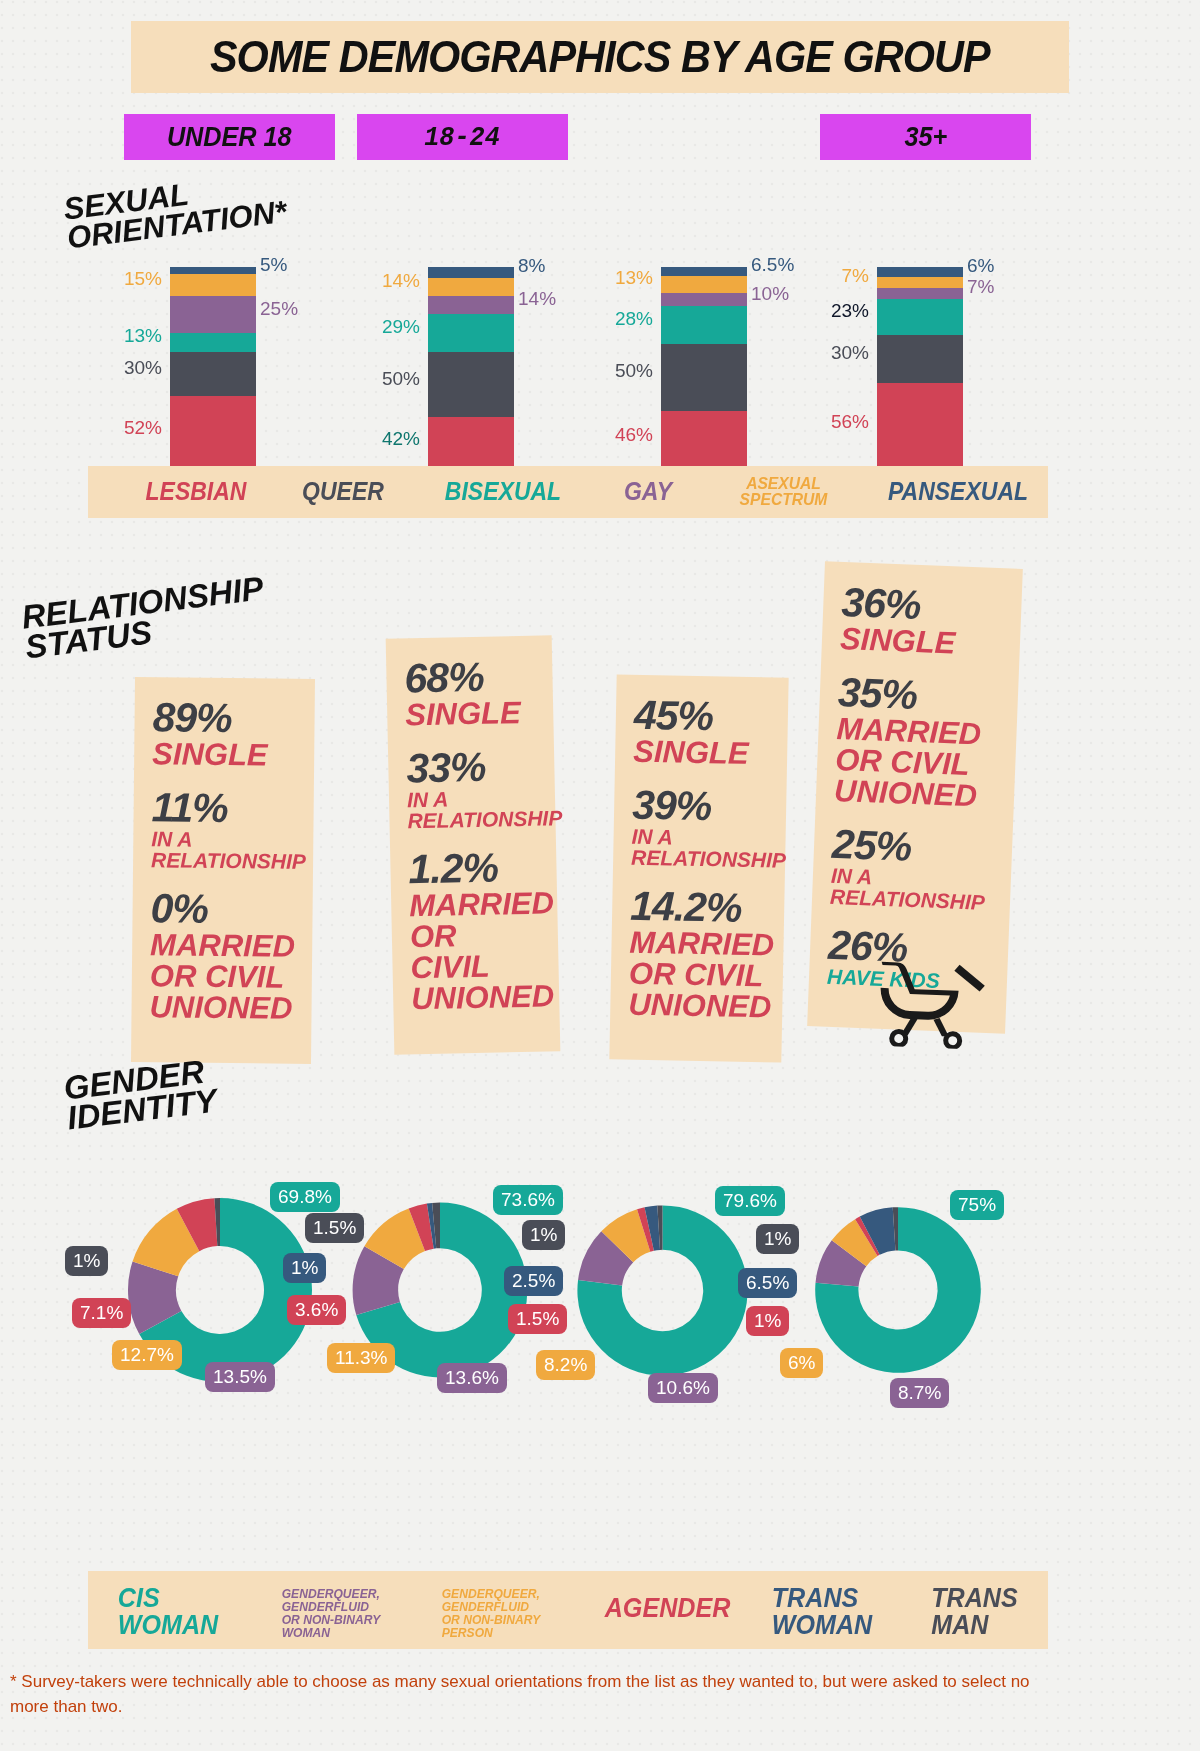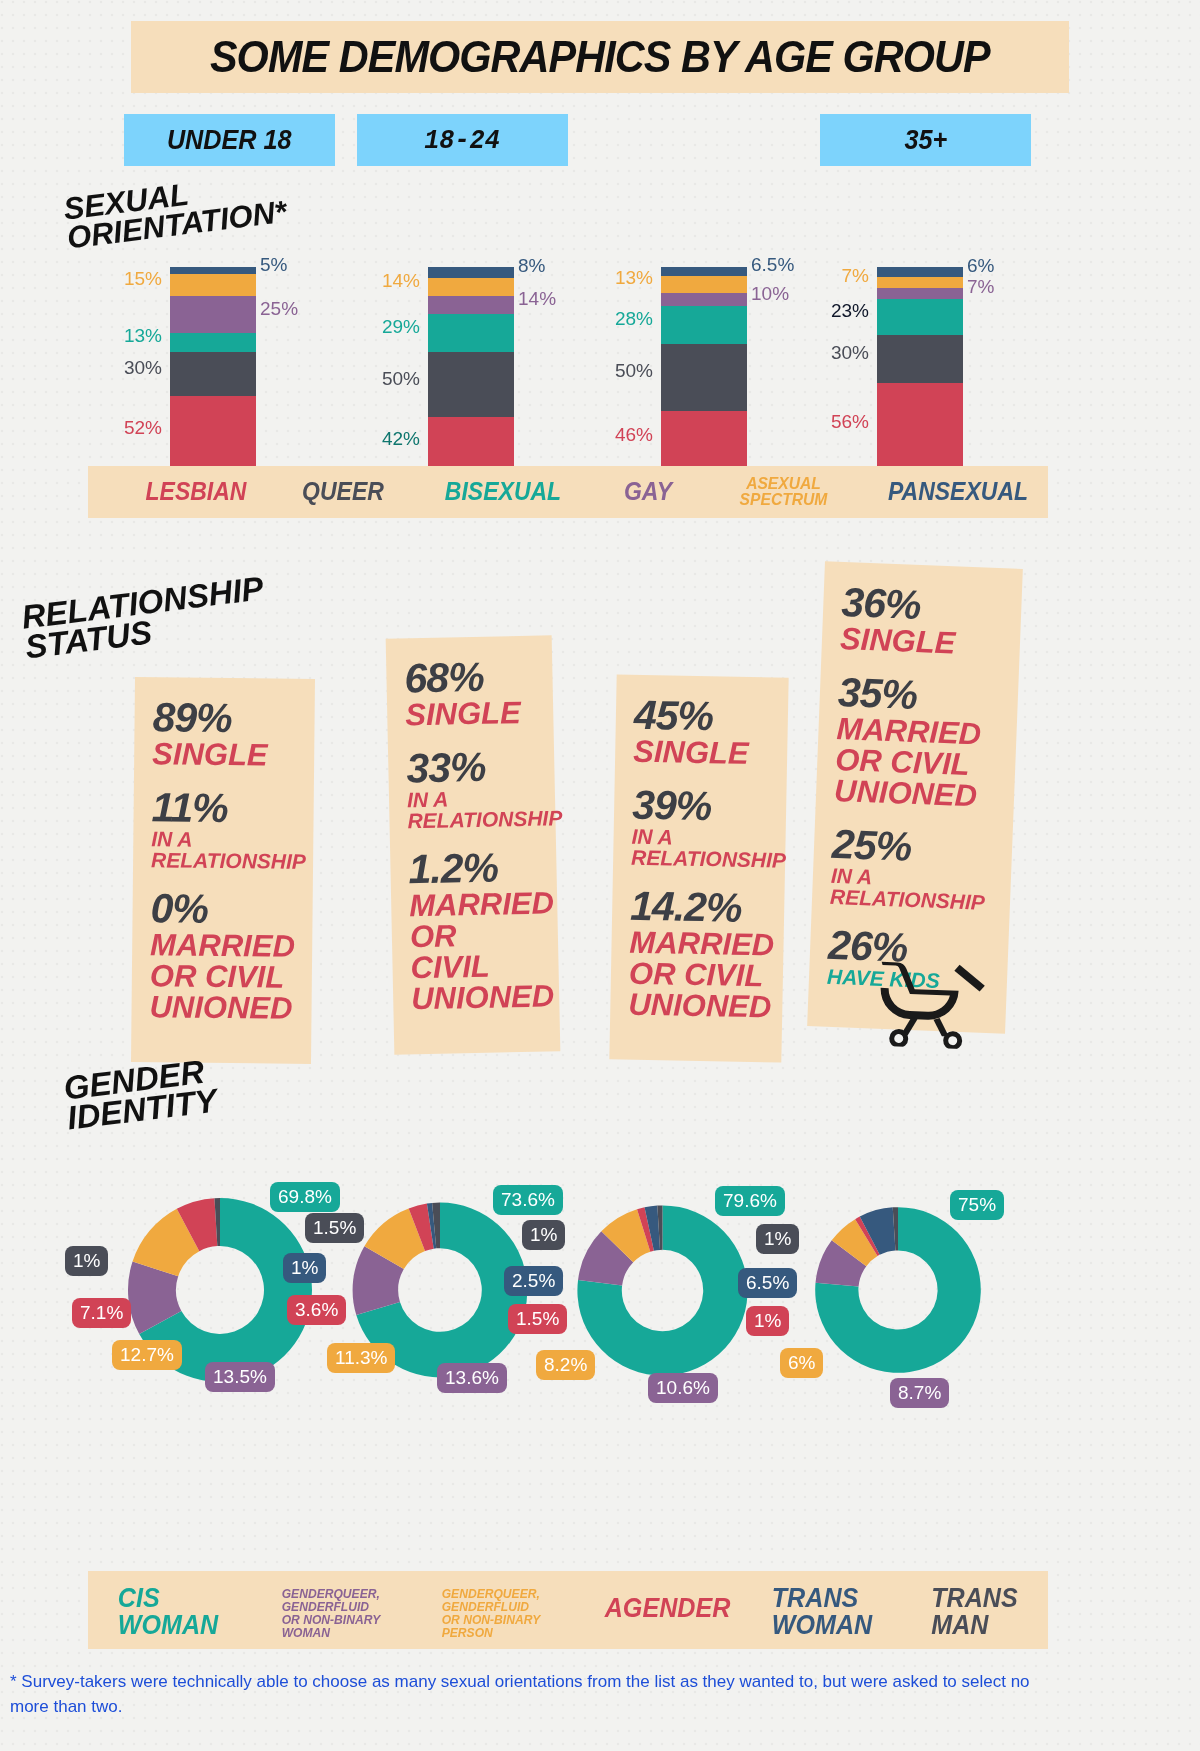--- a/index.html
+++ b/index.html
@@ -31,21 +31,21 @@
     font-family:"Liberation Sans", sans-serif;
     font-weight:bold; font-style:italic;
     font-size:45px; letter-spacing:-1px;
     color:#111; white-space:nowrap;
     transform:scaleX(0.92);
   }
 
   
   .age-row{ position:absolute; left:0; top:114px; width:1200px; height:46px; }
   .age-chip{
-    position:absolute; top:0; height:52px; background:#7dd3fc;
+    position:absolute; top:0; height:46px; background:#d946ef;
     display:flex; align-items:center; justify-content:center;
   }
   .age-chip span{
     font-weight:bold; font-style:italic; font-size:28px; color:#111;
     transform:scaleX(0.9); white-space:nowrap;
   }
   .age-0{ left:124px; width:211px; }
   .age-1{ left:357px; width:211px;font-family:Liberation Mono, monospace; }
   .age-2{ left:590px; width:211px; }
   .age-3{ left:820px; width:211px; }
@@ -136,21 +136,21 @@
   .gl{
     position:absolute; font-weight:bold; font-style:italic;
     line-height:1.0; transform:scaleX(0.93); white-space:pre-line;
   }
   .gl.big{ font-size:27px; }
   .gl.tiny{ font-size:13px; }
 
   
   .footnote{
     position:absolute; left:10px; top:1670px; width:1060px;
-    font-size:17px; color:#1d4ed8; line-height:1.45;
+    font-size:17px; color:#c2410c; line-height:1.45;
   }
 </style>
 </head>
 <body>
 
 <div class="texture"></div>
 
 <div class="page">
 
   <div class="title-band">

